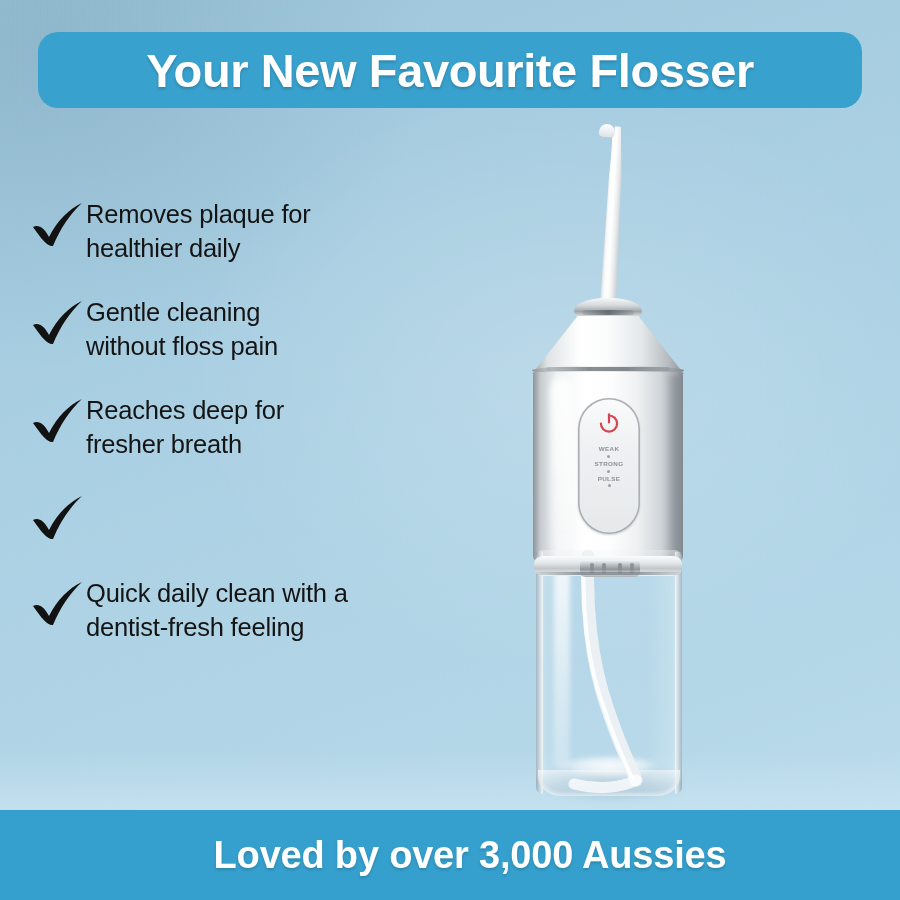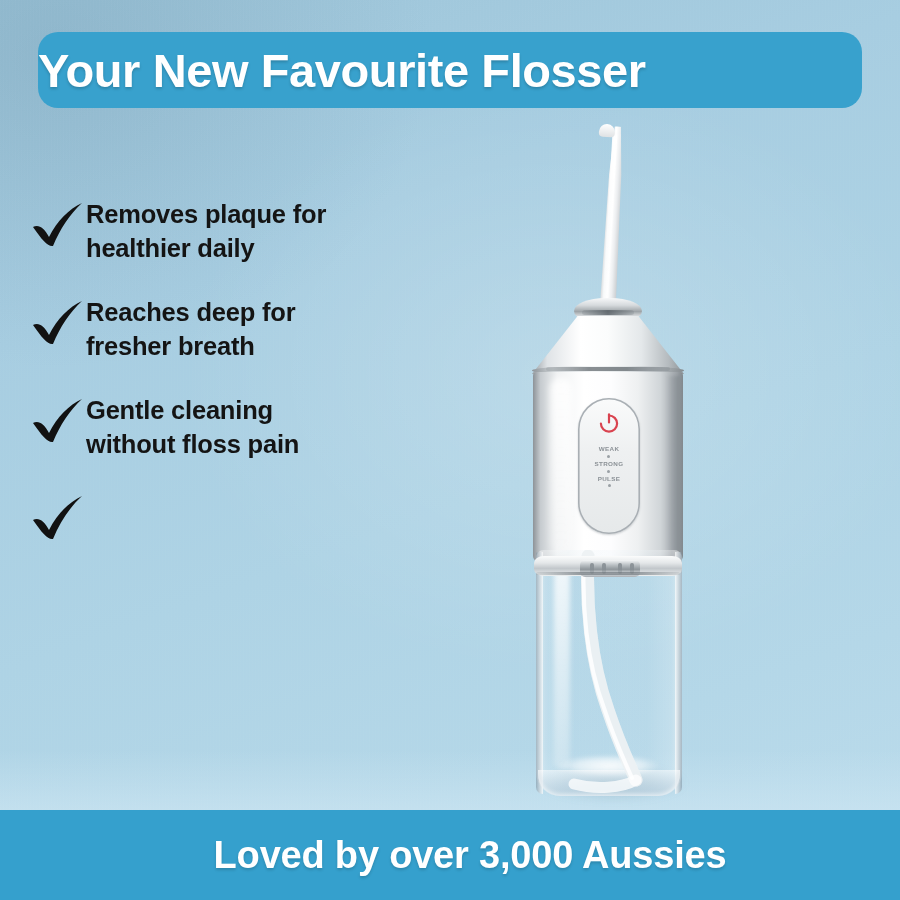--- a/index.html
+++ b/index.html
@@ -16,31 +16,31 @@
   .bg-floor{position:absolute;left:0;right:0;bottom:0;height:150px;
     background:linear-gradient(180deg,rgba(198,226,240,0) 0%,rgba(203,229,242,.75) 45%,rgba(208,232,243,.95) 100%);}
   .bg-vignette{position:absolute;inset:0;
     background:radial-gradient(ellipse 70% 55% at 62% 42%,rgba(255,255,255,.18) 0%,rgba(255,255,255,0) 60%),
                radial-gradient(ellipse 60% 50% at 6% 6%,rgba(90,130,155,.22) 0%,rgba(90,130,155,0) 70%);}
   .bg-grain{position:absolute;inset:0;opacity:.16;
     background:repeating-linear-gradient(90deg,rgba(255,255,255,.10) 0 1px,rgba(0,0,0,0) 1px 3px);}
 
   
   .top-banner{position:absolute;left:38px;top:32px;width:824px;height:76px;
-    background:#38a1cd;border-radius:20px;display:flex;align-items:center;}
+    background:#38a1cd;border-radius:20px;display:flex;align-items:center;justify-content:center;}
   .top-banner-text{color:#ffffff;font-size:47px;font-weight:bold;letter-spacing:-.4px;
     white-space:nowrap;text-shadow:0 2px 3px rgba(0,0,0,.18);}
 
   
   .bullets{position:absolute;left:30px;top:196px;width:470px;}
   .bullet{position:relative;display:flex;align-items:flex-start;margin-bottom:28px;}
   .bullet:last-child{margin-bottom:0;}
   .check{flex:0 0 56px;height:52px;position:relative;margin-top:6px;}
   .check svg{position:absolute;left:0;top:0;}
-  .bullet-text{font-size:25.5px;font-weight:bold;color:#141414;line-height:1.33;
+  .bullet-text{font-size:25.5px;font-weight:normal;color:#141414;line-height:1.33;
     letter-spacing:-.2px;padding-top:2px;}
 
   
   .bottom-banner{position:absolute;left:0;bottom:0;width:900px;height:90px;
     background:#35a0cd;display:flex;align-items:center;justify-content:center;}
   .bottom-banner-text{color:#ffffff;font-size:38px;font-weight:bold;letter-spacing:-.2px;
     white-space:nowrap;text-shadow:0 2px 3px rgba(0,0,0,.16);margin-left:40px;}
 
   
   .product{position:absolute;left:470px;top:120px;width:290px;height:690px;}
@@ -176,45 +176,56 @@
       </span>
     </div>
 
     <div class="bullet">
       <span class="check">
         <svg width="56" height="52" viewBox="0 0 56 52">
           <path d="M3 25 C8 22 14 25 19 35 C27 19 39 7 52 1 C40 12 30 27 23 44 C18 45 12 38 3 25 Z" fill="#121212"></path>
         </svg>
       </span>
       <span class="bullet-text">
+        <span>Gentle cleaning</span><br>
+        <span>without floss pain</span>
+      </span>
+    </div>
+
+    <div class="bullet">
+      <span class="check">
+        <svg width="56" height="52" viewBox="0 0 56 52">
+          <path d="M3 25 C8 22 14 25 19 35 C27 19 39 7 52 1 C40 12 30 27 23 44 C18 45 12 38 3 25 Z" fill="#121212"></path>
+        </svg>
+      </span>
+      <span class="bullet-text">
         <span>Reaches deep for</span><br>
         <span>fresher breath</span>
       </span>
     </div>
 
     <div class="bullet">
       <span class="check">
         <svg width="56" height="52" viewBox="0 0 56 52">
           <path d="M3 25 C8 22 14 25 19 35 C27 19 39 7 52 1 C40 12 30 27 23 44 C18 45 12 38 3 25 Z" fill="#121212"></path>
         </svg>
       </span>
-      <span class="bullet-text">
-        <span>Gentle cleaning</span><br>
-        <span>without floss pain</span>
-      </span>
-    </div>
-
-    <div class="bullet">
-      <span class="check">
-        <svg width="56" height="52" viewBox="0 0 56 52">
-          <path d="M3 25 C8 22 14 25 19 35 C27 19 39 7 52 1 C40 12 30 27 23 44 C18 45 12 38 3 25 Z" fill="#121212"></path>
-        </svg>
-      </span>
-    </div>
-
+    </div>
+
+    <div class="bullet">
+      <span class="check">
+        <svg width="56" height="52" viewBox="0 0 56 52">
+          <path d="M3 25 C8 22 14 25 19 35 C27 19 39 7 52 1 C40 12 30 27 23 44 C18 45 12 38 3 25 Z" fill="#121212"></path>
+        </svg>
+      </span>
+      <span class="bullet-text">
+        <span>Quick daily clean with a</span><br>
+        <span>dentist-fresh feeling</span>
+      </span>
+    </div>
 
   </div>
 
   <div class="product">
 
     <div class="shadow"></div>
 
     <div class="nozzle"></div>
     <div class="nozzle-hi"></div>
     <div class="nozzle-tip"></div>

